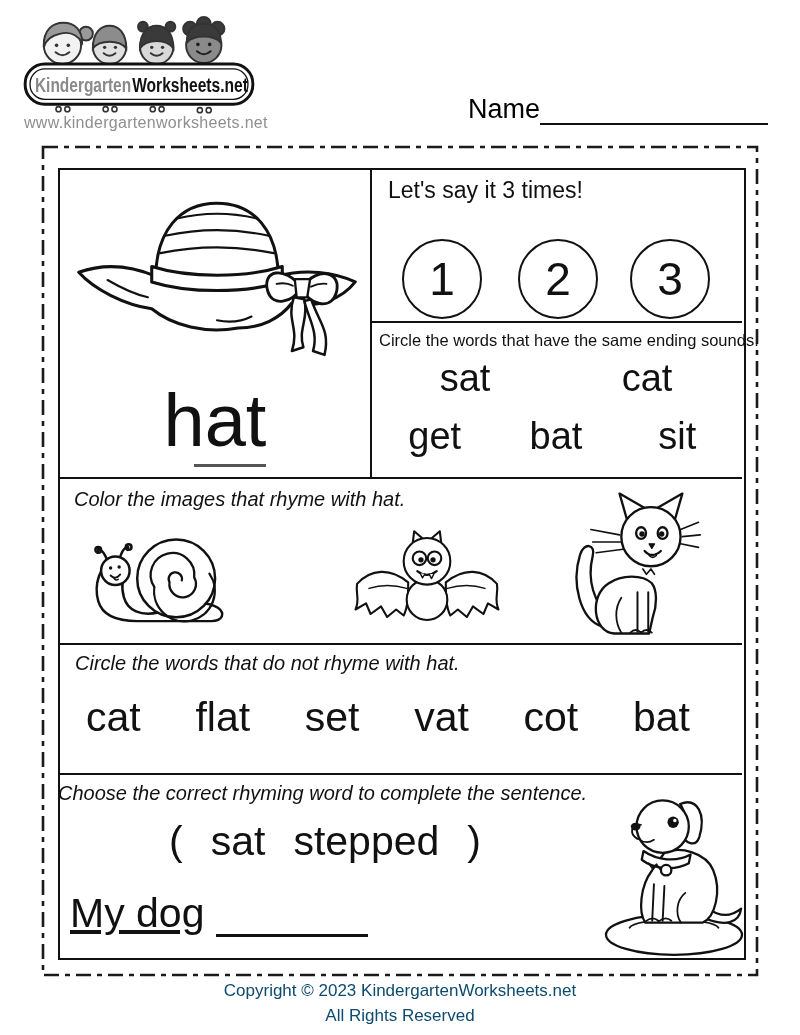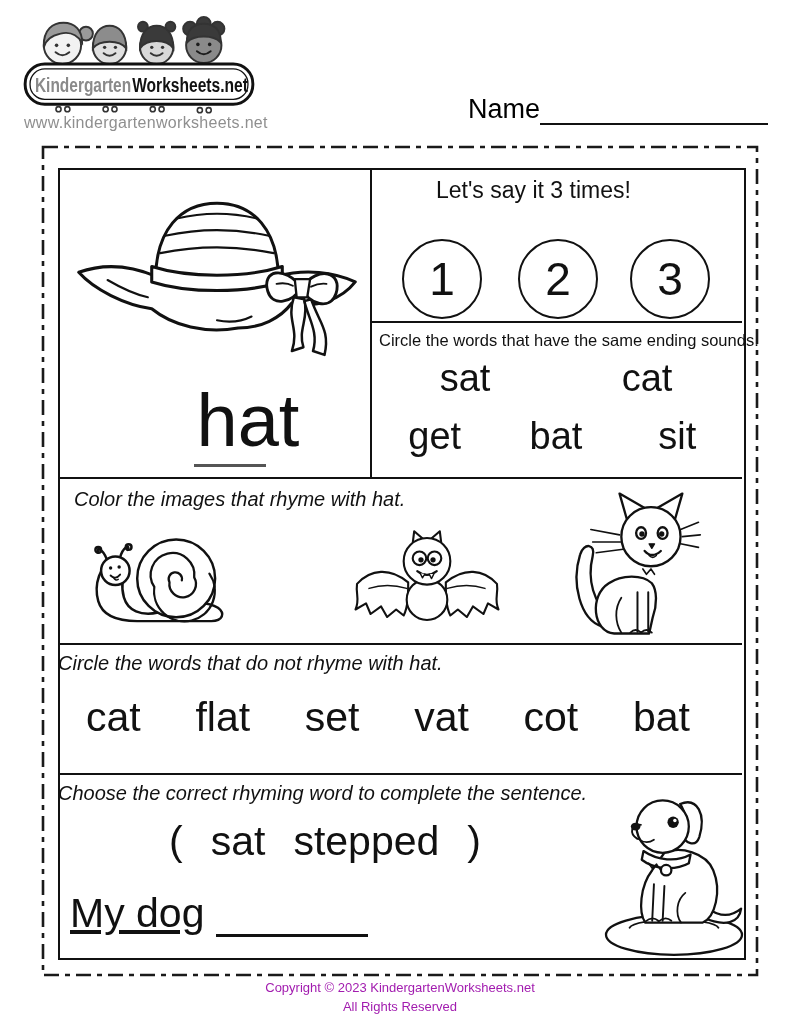--- a/index.html
+++ b/index.html
@@ -8,30 +8,30 @@
   .abs{position:absolute;}
   .line{position:absolute;background:#111;}
   .website{font-size:16px;color:#8f8f8f;letter-spacing:.3px;}
   .title{font-size:35px;color:#000;letter-spacing:.5px;}
   .name-row{font-size:27px;color:#000;}
   .name-underline{display:inline-block;width:228px;height:30px;border-bottom:2px solid #111;vertical-align:bottom;}
   .instr{font-size:20px;color:#111;font-style:italic;}
   .instr-sm{font-size:16.5px;color:#111;}
   .instr-md{font-size:23px;color:#111;}
   .bigword{font-size:38px;color:#111;}
-  .hatword{font-size:74px;line-height:1;color:#111;padding-left:33px;}
+  .hatword{font-size:74px;line-height:1;color:#111;}
   .num-circle{position:absolute;width:76px;height:76px;border:2.5px solid #111;border-radius:50%;
               display:flex;align-items:center;justify-content:center;font-size:46px;background:#fff;}
   .wordrow{display:flex;}
   .wordrow span{flex:1;text-align:center;}
   .words-spread{display:flex;justify-content:space-between;font-size:41px;}
   .choices{display:flex;justify-content:center;gap:28px;font-size:41px;}
   .sentence{display:flex;align-items:flex-end;font-size:41px;white-space:nowrap;text-decoration:underline;}
   .blank{display:inline-block;width:152px;border-bottom:3px solid #111;height:40px;margin:0 12px;}
-  .footer{width:800px;text-align:center;font-size:13px;color:#a21caf;line-height:1.45;}
+  .footer{width:800px;text-align:center;font-size:17px;color:#0c4a6e;line-height:1.45;}
   svg{display:block;}
 </style>
 </head>
 <body>
 
 <div id="page">
 
   <svg class="abs" style="left:20px;top:12px;" width="238" height="106" viewBox="0 0 240 108">
 
     <g stroke="#333" stroke-width="2" fill="#f2f2f2">
@@ -134,21 +134,21 @@
       <path d="M238,108 C220,84 196,90 203,112 C208,128 228,124 238,108 Z" stroke-width="3"></path>
       <path d="M238,108 C256,84 281,92 274,114 C268,132 246,126 238,108 Z" stroke-width="3"></path>
       <path d="M231,99 L247,99 L244,118 L233,118 Z" stroke-width="2.4"></path>
       <path d="M212,104 Q222,102 229,106" fill="none" stroke-width="2"></path>
       <path d="M264,104 Q256,103 248,107" fill="none" stroke-width="2"></path>
     </g>
   </svg>
   <div class="abs hatword" style="left:58px;top:384px;width:314px;text-align:center;">hat</div>
   <div class="abs" style="left:194px;top:464px;width:72px;height:3px;background:#555;"></div>
 
-  <div class="abs instr-md" style="left:388px;top:177px;margin-left:48px;">Let's say it 3 times!</div>
+  <div class="abs instr-md" style="left:388px;top:177px;">Let's say it 3 times!</div>
   <div class="num-circle" style="left:402px;top:239px;">
     <span>1</span>
   </div>
   <div class="num-circle" style="left:518px;top:239px;">
     <span>2</span>
   </div>
   <div class="num-circle" style="left:630px;top:239px;">
     <span>3</span>
   </div>
 
@@ -219,21 +219,21 @@
       <ellipse cx="108" cy="48" rx="5.5" ry="6.5"></ellipse>
       <circle cx="85" cy="49" r="3" fill="#111" stroke="none"></circle>
       <circle cx="107" cy="49" r="3" fill="#111" stroke="none"></circle>
       <path d="M93,60 l6,0 l-3,5 z" fill="#111" stroke-width="1.5"></path>
       <path d="M88,68 Q96,77 106,68" fill="none"></path>
       <path d="M93,73 q4,4 8,0" fill="none" stroke-width="1.8"></path>
       <path d="M86,88 l4,6 l5,-6 l4,6" fill="none" stroke-width="1.8"></path>
     </g>
   </svg>
 
-  <div class="abs instr" style="left:58px;top:652px;">Circle the words that do not rhyme with hat.</div>
+  <div class="abs instr" style="left:75px;top:652px;">Circle the words that do not rhyme with hat.</div>
   <div class="abs words-spread" style="left:86px;top:694px;width:604px;">
     <span>cat</span>
     <span>flat</span>
     <span>set</span>
     <span>vat</span>
     <span>cot</span>
     <span>bat</span>
   </div>
 
   <div class="abs instr" style="left:58px;top:782px;">Choose the correct rhyming word to complete the sentence.</div>

